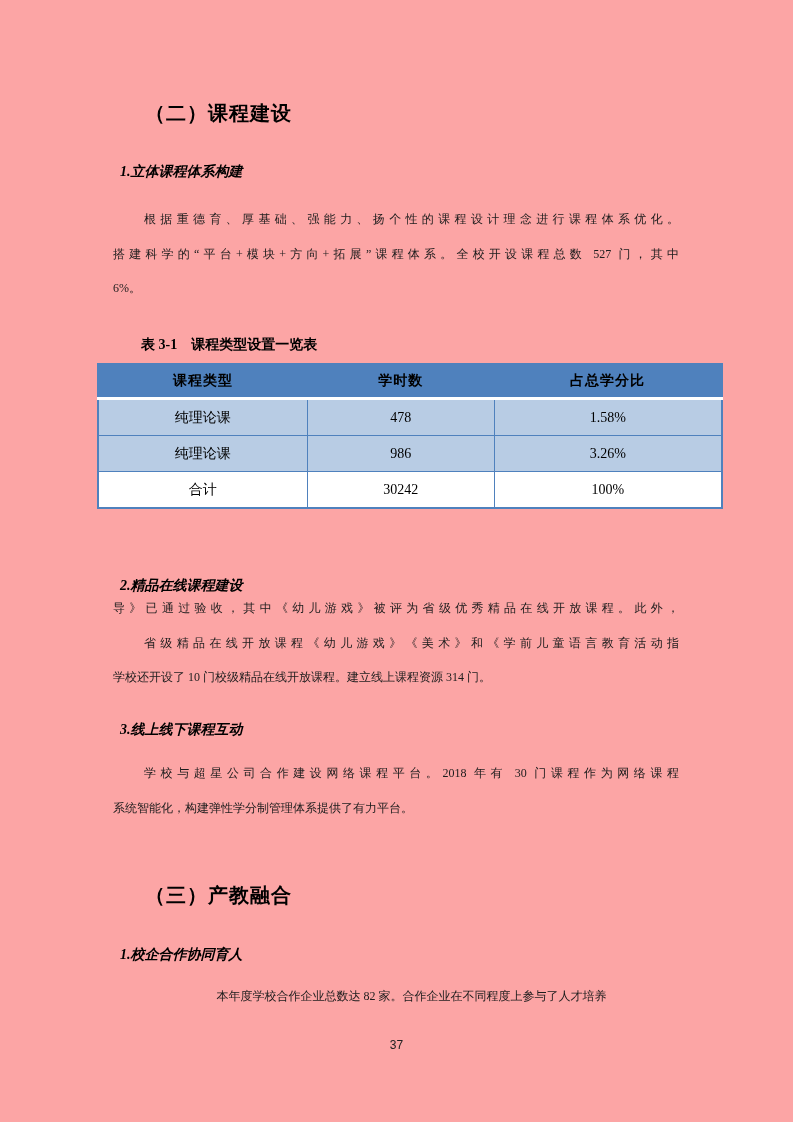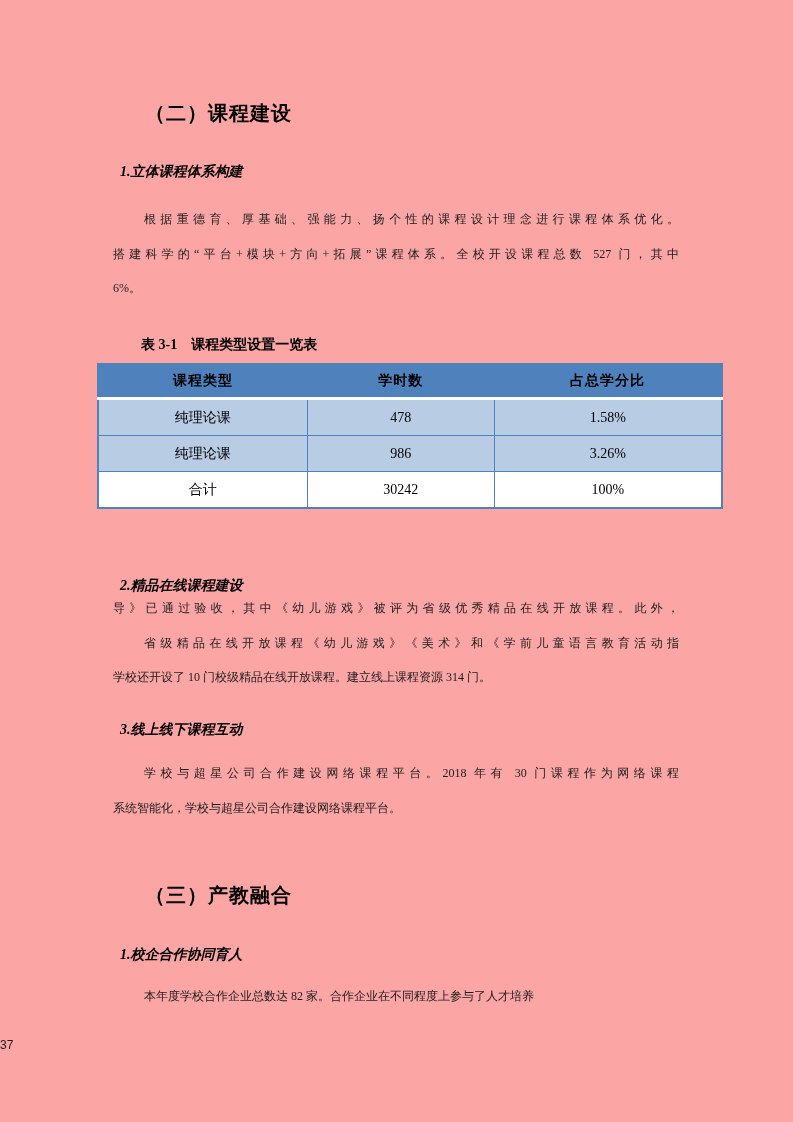--- a/index.html
+++ b/index.html
@@ -40,21 +40,21 @@
   .line {
     line-height: 34.5px;
     text-align: justify;
     text-align-last: justify;
     white-space: nowrap;
   }
   .line.last {
     text-align: left;
     text-align-last: auto;
   }
-  .line.indent { text-indent: 31px; }
+  .line.indent { text-indent: 31px; text-align: center; }
   .caption {
     position: absolute;
     left: 113px;
     top: 336px;
     width: 557px;
     text-align: left;
     text-indent: 28px;
     font-size: 14px;
     font-weight: bold;
     color: #000;
@@ -87,20 +87,21 @@
     height: 33px;
     text-align: center;
     background: #ffffff;
   }
   .tablewrap tr.band td { background: #b8cce4; }
   .pagenum {
     position: absolute;
     top: 1038px;
     left: 0;
     width: 793px;
+    text-align: center;
     font-size: 12px;
     color: #222;
     font-family: "Liberation Sans", sans-serif;
   }
 </style>
 </head>
 <body>
 
 <div class="page">
 
@@ -155,21 +156,21 @@
   <div class="para" style="top:591px">
     <div class="line">导》已通过验收，其中《幼儿游戏》被评为省级优秀精品在线开放课程。此外，</div>
     <div class="line indent">省级精品在线开放课程《幼儿游戏》《美术》和《学前儿童语言教育活动指</div>
     <div class="line last">学校还开设了 10 门校级精品在线开放课程。建立线上课程资源 314 门。</div>
   </div>
 
   <div class="h3" style="top:719px">3.线上线下课程互动</div>
 
   <div class="para" style="top:756px">
     <div class="line indent">学校与超星公司合作建设网络课程平台。2018 年有 30 门课程作为网络课程</div>
-    <div class="line last">系统智能化，学校与超星公司合作建设网络课程平台。</div>
+    <div class="line last">系统智能化，构建弹性学分制管理体系提供了有力平台。</div>
   </div>
 
   <div class="h2" style="top:882px">（三）产教融合</div>
 
   <div class="h3" style="top:944px">1.校企合作协同育人</div>
 
   <div class="para" style="top:979px">
     <div class="line indent last">本年度学校合作企业总数达 82 家。合作企业在不同程度上参与了人才培养</div>
   </div>
 

